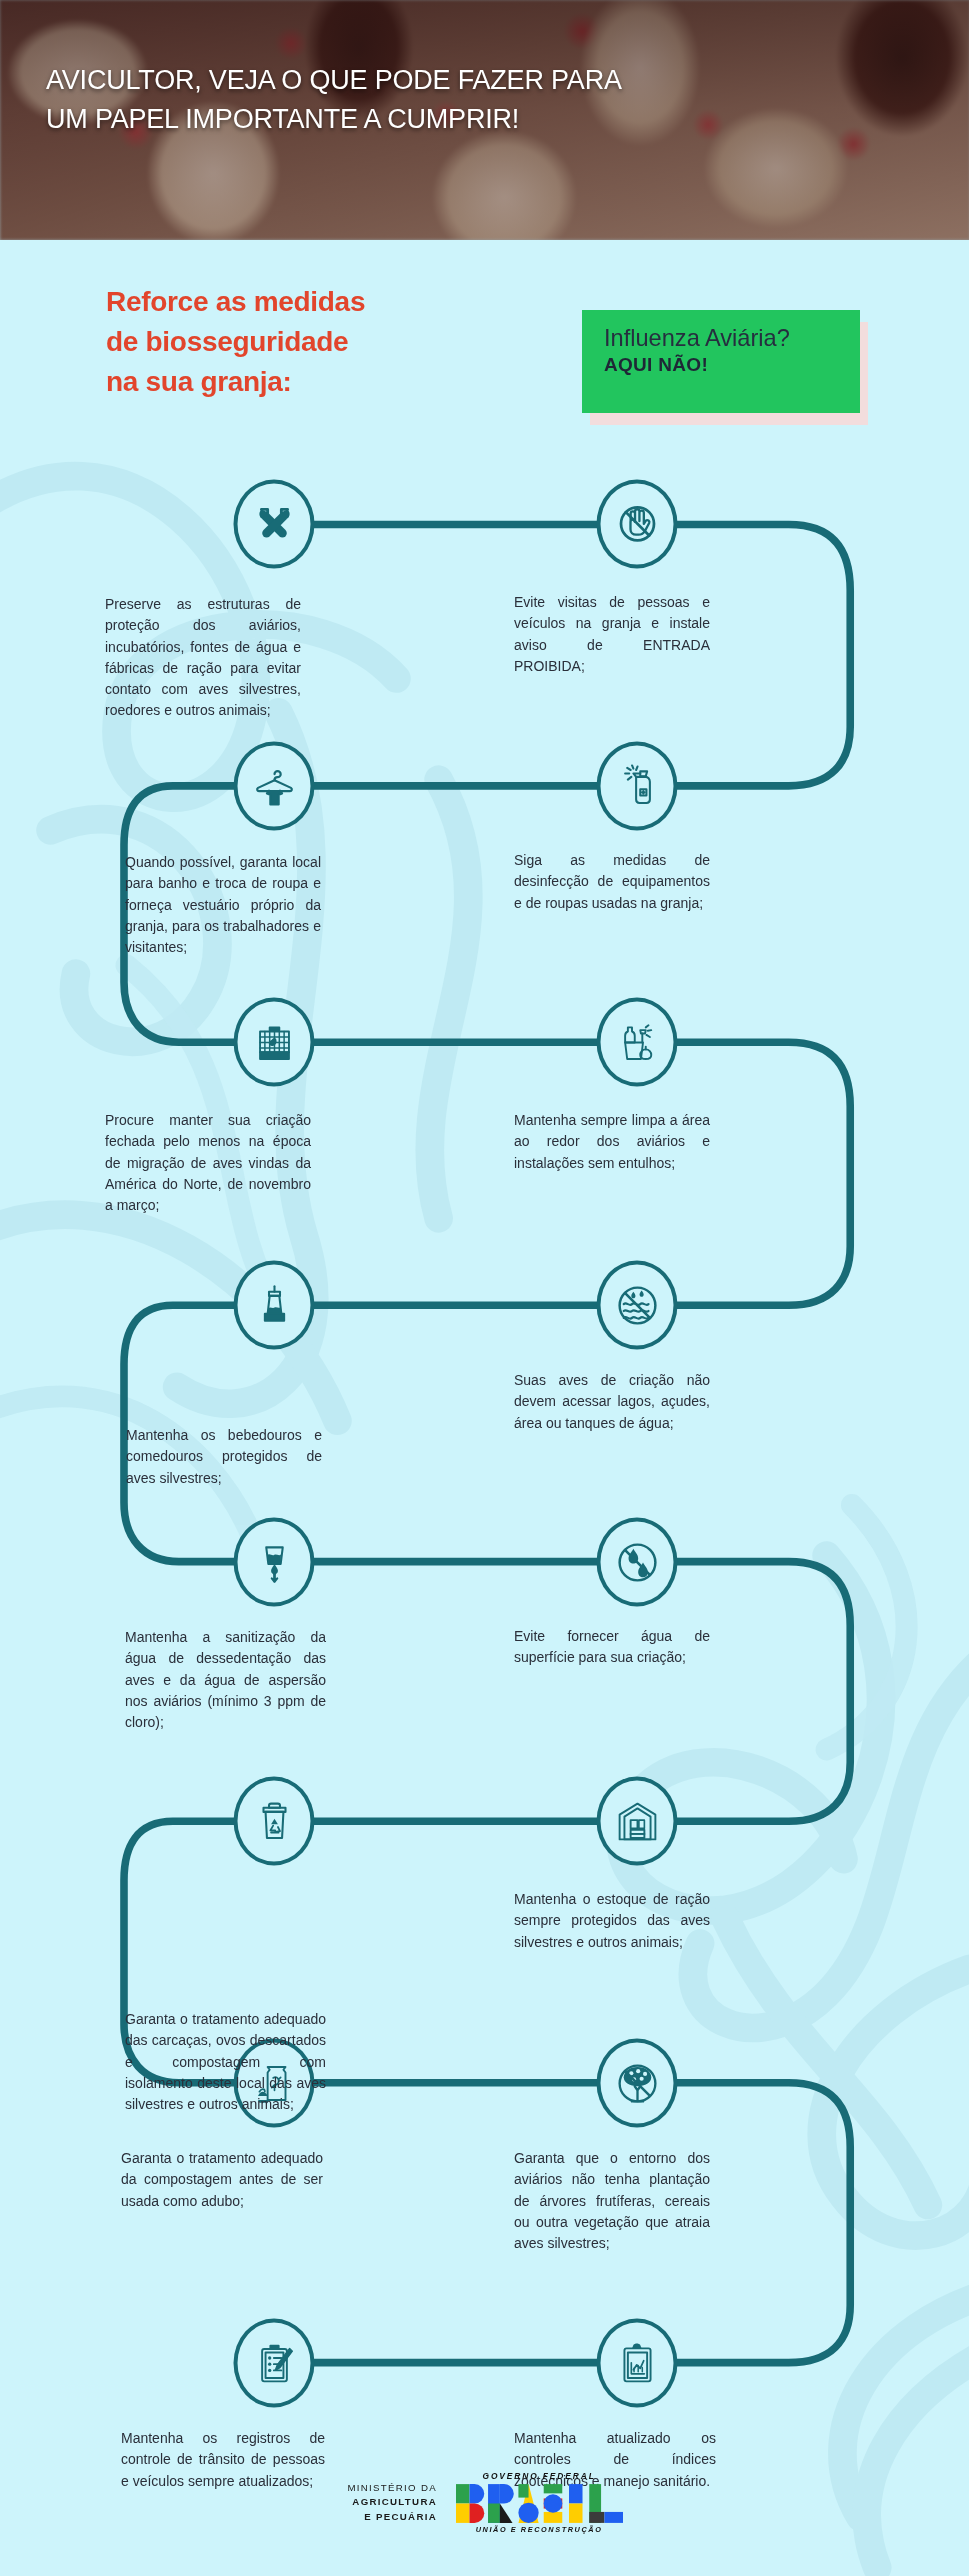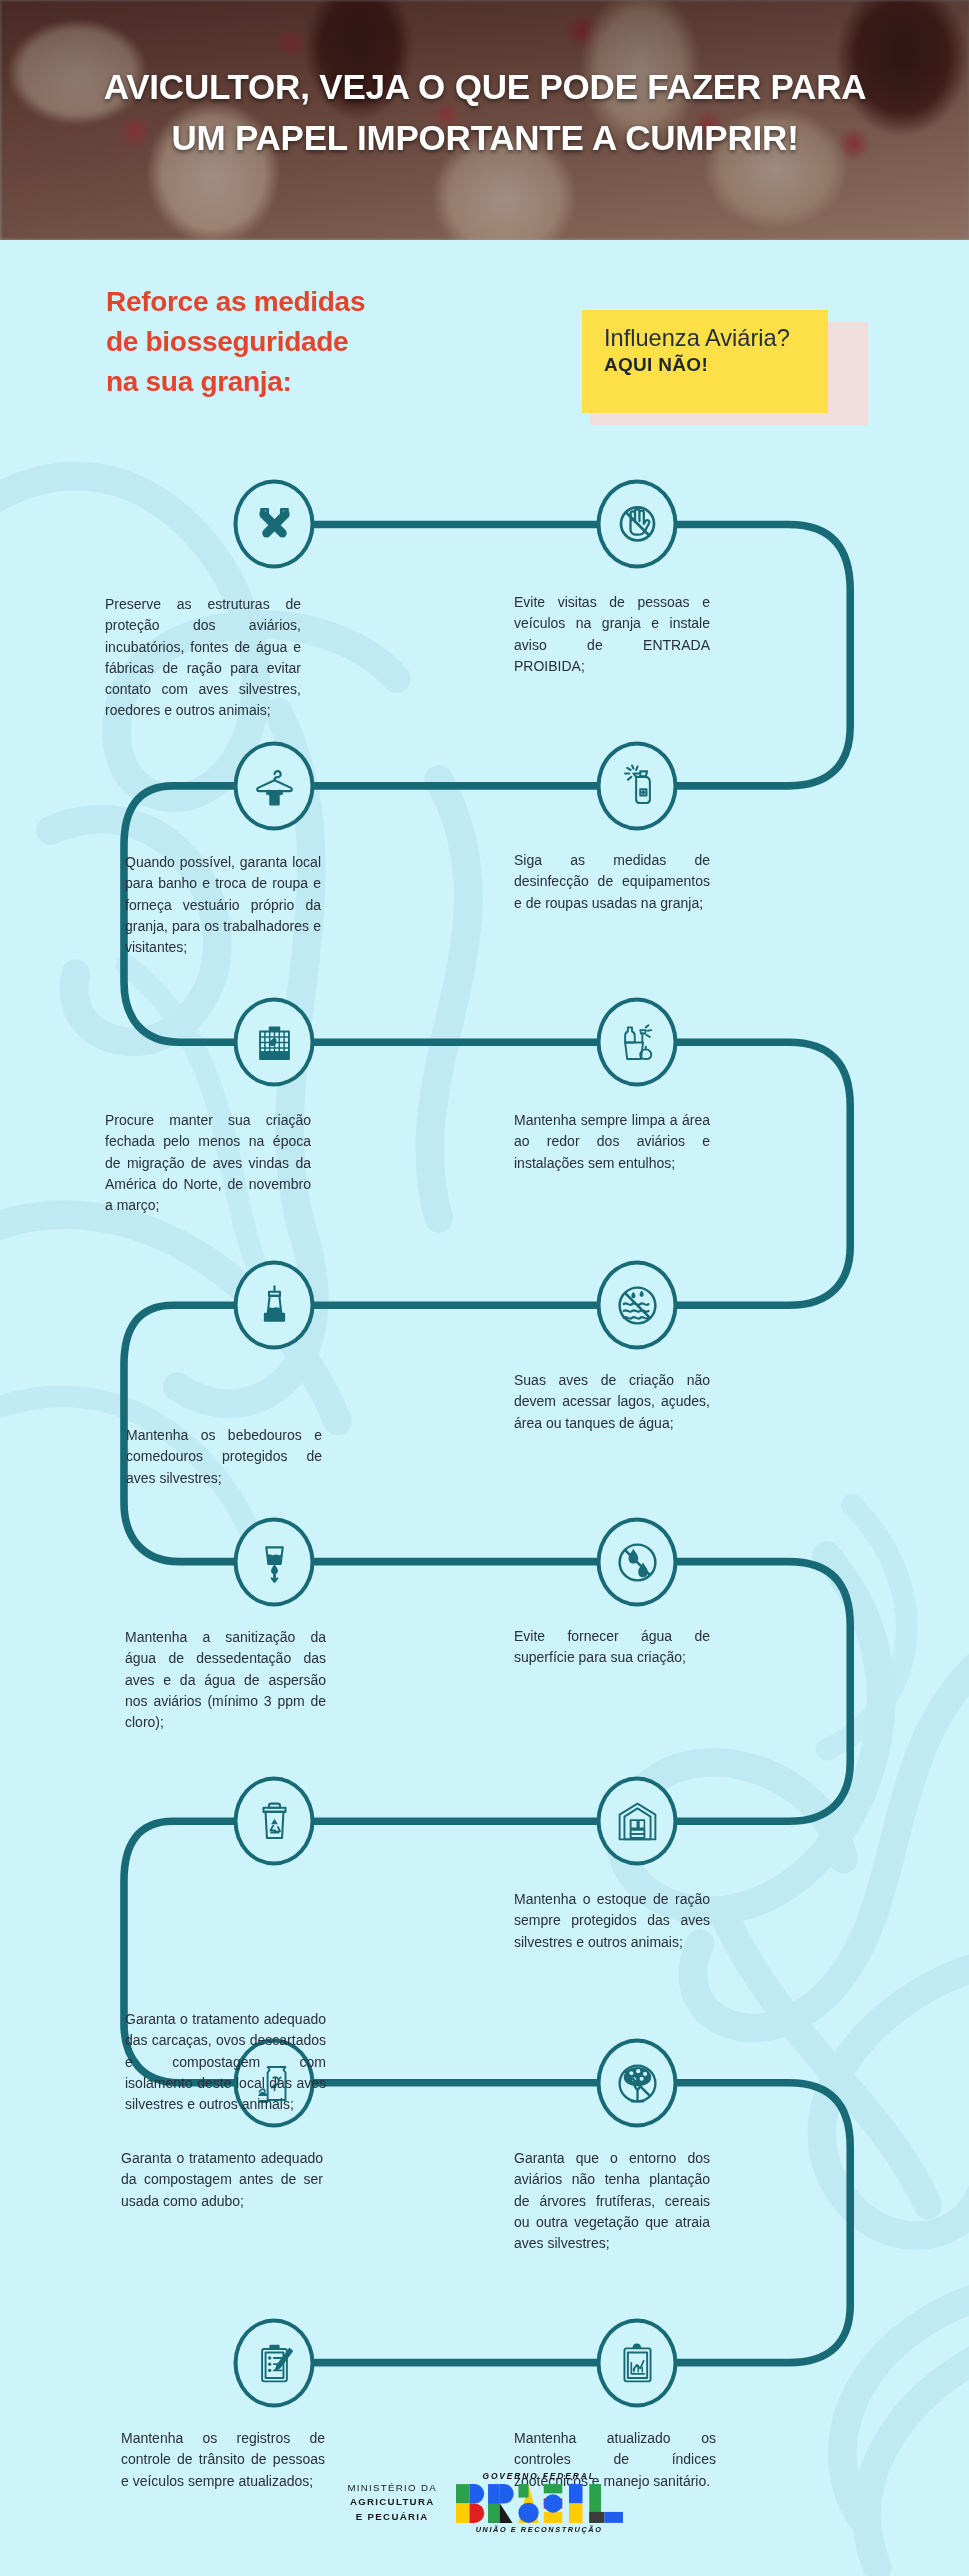--- a/index.html
+++ b/index.html
@@ -43,24 +43,24 @@
       linear-gradient(160deg, #6d4a42 0%, #8d6c5c 40%, #c0a590 100%);
     filter: blur(1.7px);
   }
   #hero-scrim {
     position: absolute; inset: 0;
     background: linear-gradient(180deg, rgba(48,20,18,.62) 0%, rgba(62,30,26,.50) 45%, rgba(70,38,32,.42) 100%);
   }
   #hero-title {
     position: absolute;
     left: 0; right: 0; top: 61px;
-    text-align: center;
+    text-align: left;
     color: #ffffff;
-    font-size: 35px;
-    font-weight: bold;
+    font-size: 27px;
+    font-weight: normal;
     letter-spacing: -0.2px;
     line-height: 1.46;
     text-shadow: 0 1.7px 4.2px rgba(0,0,0,.55);
     padding: 0 46px;
   }
 
   
   #deco {
     position: absolute;
     left: 0; top: 240px;
@@ -81,22 +81,22 @@
   }
   #badge-shadow {
     position: absolute;
     left: 590px; top: 322px;
     width: 278px; height: 103px;
     background: #f2dddd;
   }
   #badge {
     position: absolute;
     left: 582px; top: 310px;
-    width: 246px; height: 103px;
-    background: #fde047;
+    width: 278px; height: 103px;
+    background: #22c55e;
     padding: 13.5px 22px 0 22px;
   }
   #badge-line1 {
     color: #262e3f;
     font-size: 23.6px;
     line-height: 1.25;
     font-weight: normal;
   }
   #badge-line2 {
     color: #1f2736;
@@ -154,21 +154,21 @@
   #footer {
     position: absolute;
     left: 0; top: 2471px;
     width: 970px;
     display: flex;
     align-items: center;
     justify-content: center;
     gap: 18.6px;
   }
   #min-logo {
-    text-align: center;
+    text-align: right;
     color: #1b1b1b;
     line-height: 1.5;
     font-size: 9.7px;
     letter-spacing: 1.3px;
   }
   #min-logo .l1 { font-weight: normal; }
   #min-logo .l2 { font-weight: bold; }
   #min-logo .l3 { font-weight: bold; }
   #gov-logo { text-align: center; font-style: italic; }
   #gov-top {

